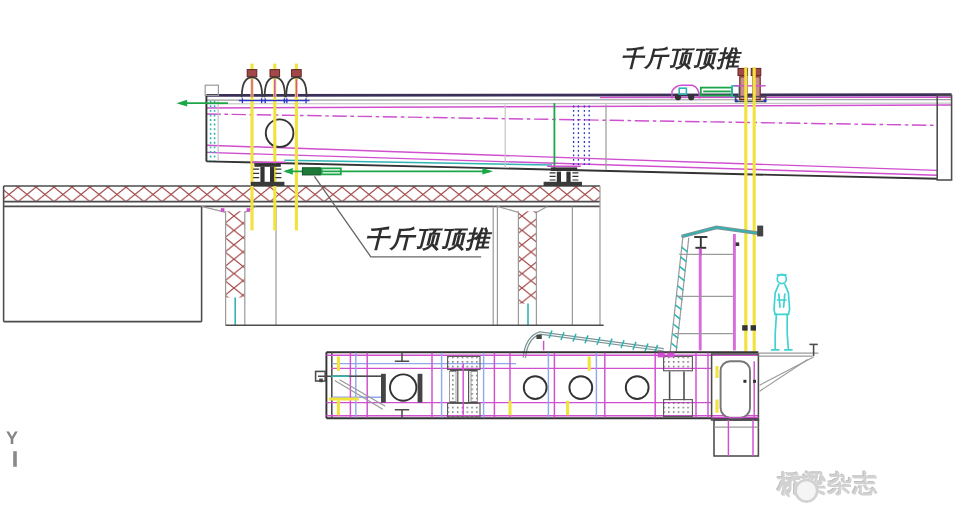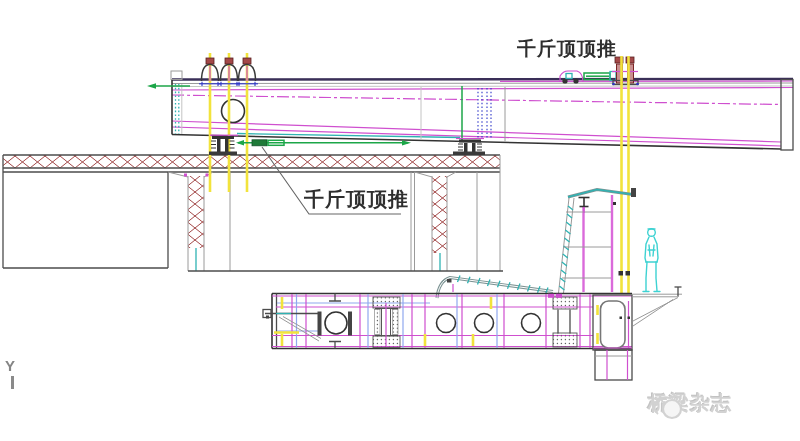--- a/index.html
+++ b/index.html
@@ -14,21 +14,21 @@
   .dk{stroke:var(--c-girder-top);fill:none;}
   .mg{stroke:var(--c-magenta);fill:none;stroke-width:1.2;}
   .vl{stroke:var(--c-violet);fill:none;stroke-width:2.4;}
   .yl{stroke:var(--c-yellow);fill:none;stroke-width:2.6;}
   .gr{stroke:var(--c-green);fill:none;stroke-width:1.5;}
   .tl{stroke:var(--c-teal);fill:none;stroke-width:1.3;}
   .lb{stroke:var(--c-light-blue);fill:none;stroke-width:1.2;}
   .bl{stroke:var(--c-blue);fill:none;stroke-width:1.1;}
   .cy{stroke:var(--c-worker-cyan);fill:none;stroke-width:1.4;stroke-linecap:round;}
   .cad-label{position:absolute;color:var(--c-label-text);font-weight:600;white-space:nowrap;
-             font-family:"Liberation Sans",sans-serif;}
+             font-family:"Liberation Sans",sans-serif;font-style:italic;}
   #label-left{left:304px;top:186px;font-size:20px;letter-spacing:1px;}
   #label-right{left:517px;top:36px;font-size:19px;letter-spacing:1px;}
   .axis-y{position:absolute;left:5px;top:357px;color:#858585;font-size:15px;font-weight:bold;}
   .axis-bar{position:absolute;left:11px;top:376px;width:3px;height:13px;background:#8a8a8a;}
   .watermark{position:absolute;left:648px;top:390px;display:flex;align-items:center;gap:5px;}
   .wm-text{font-size:20px;font-weight:bold;letter-spacing:1px;color:var(--c-watermark-gray);
            text-shadow:1px 1px 0 #ffffff,-1px -1px 0 #c2c2c2;}
 </style>
 </head>
 <body>

